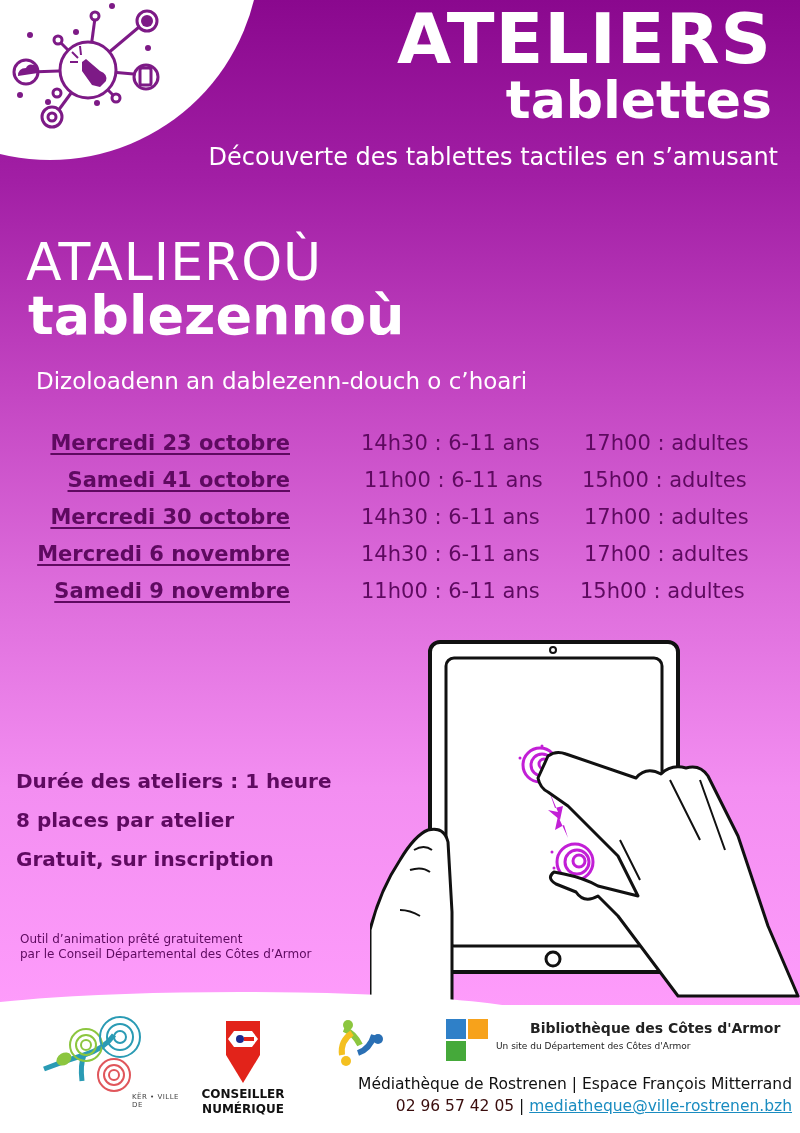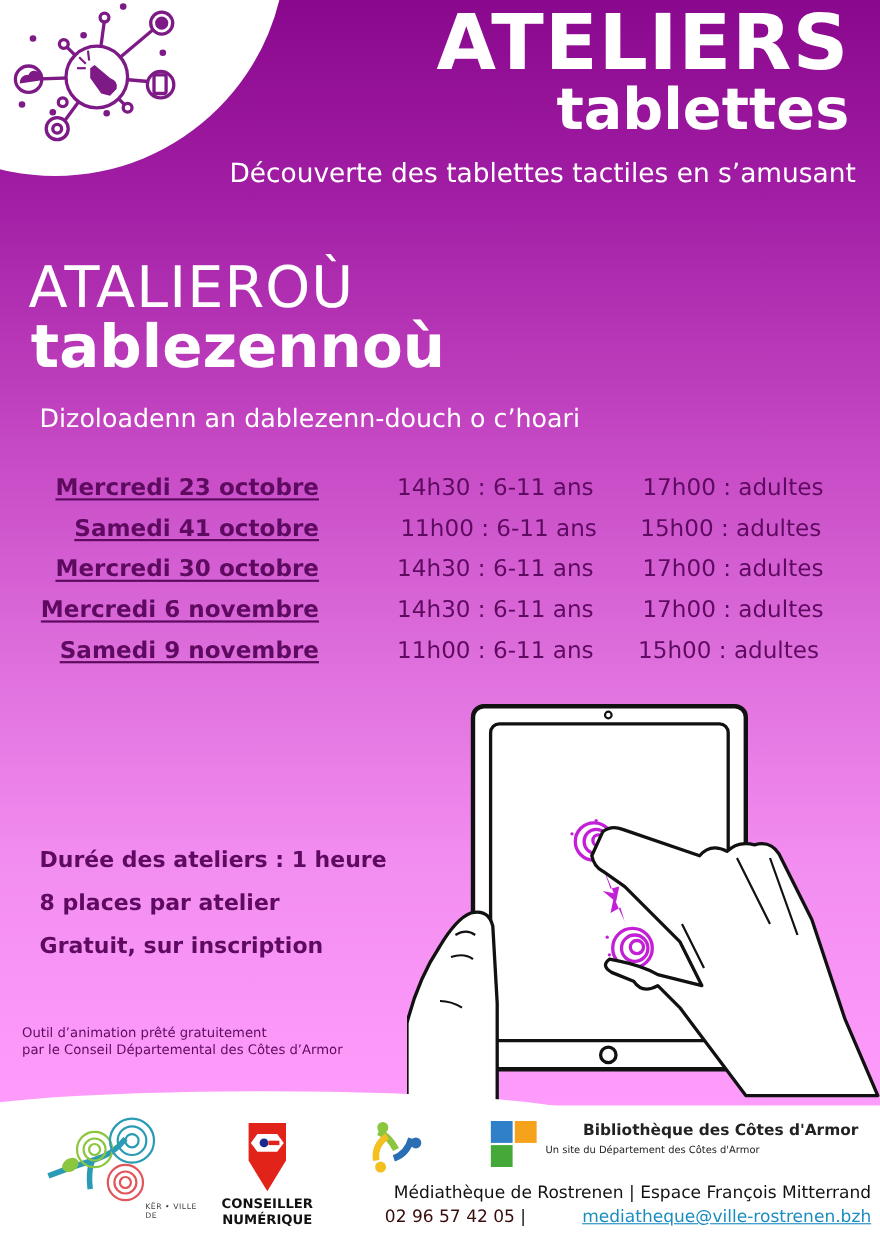--- a/index.html
+++ b/index.html
@@ -35,21 +35,21 @@
   .schedule { position: absolute; left: 0; top: 428px; width: 800px; padding-left: 48px; }
   .sched-row { position: relative; height: 37px; }
   .sched-date {
     position: absolute; right: 510px; top: 0; white-space: nowrap;
     font-weight: 700; font-size: 21px; line-height: 30px; color: #5e0a60;
     text-decoration: underline; text-underline-offset: 3px; text-decoration-thickness: 2px;
   }
   .sched-kids { position: absolute; left: 313px; top: 0; font-size: 21px; line-height: 30px; color: #5e0a60; white-space: nowrap; }
   .sched-adults { position: absolute; left: 536px; top: 0; font-size: 21px; line-height: 30px; color: #5e0a60; white-space: nowrap; text-align: center; }
 
-  .info { position: absolute; left: 16px; top: 762px; color: #5e0a60; margin-left: 20px; }
+  .info { position: absolute; left: 16px; top: 762px; color: #5e0a60; }
   .info div { font-weight: 700; font-size: 20px; line-height: 39px; white-space: nowrap; }
   .credit { position: absolute; left: 20px; top: 932px; color: #5e0a60; font-size: 12px; line-height: 15px; }
 
   .illustration { position: absolute; left: 370px; top: 630px; width: 430px; height: 380px; }
 
   .bottom-curve {
     position: absolute; left: -60px; top: 992px; width: 600px; height: 140px;
     border-radius: 50% 50% 0 0 / 18% 18% 0 0; background: #ffffff;
   }
 
@@ -65,21 +65,21 @@
   .logo-people { position: absolute; left: 334px; top: 12px; width: 50px; height: 50px; }
 
   .logo-bca { position: absolute; left: 446px; top: 14px; }
   .bca-squares { position: absolute; left: 0; top: 0; width: 42px; height: 42px; }
   .bca-title { position: absolute; left: 50px; top: 1px; white-space: nowrap; font-weight: 700; font-size: 14px; color: #222; margin-left: 34px; }
   .bca-sub { position: absolute; left: 50px; top: 22px; white-space: nowrap; font-size: 9px; color: #222; }
 
   .contact-line1 { position: absolute; right: 8px; top: 70px; white-space: nowrap; font-size: 15.5px; color: #111; }
   .contact-line2 { position: absolute; right: 8px; top: 92px; white-space: nowrap; font-size: 15.5px; color: #111; }
   .contact-line2 .phone { color: #3a0d0d; }
-  .contact-line2 .email { color: #1a8cc0; text-decoration: underline; margin-left: 46px; }
+  .contact-line2 .email { color: #1a8cc0; text-decoration: underline; }
 </style>
 </head>
 <body>
 
 <div class="poster">
   <div class="corner-blob"></div>
 
   <svg class="corner-icon" viewBox="0 0 250 150">
     <g stroke="#7d1a86" stroke-width="3" fill="none">
       <line x1="88" y1="70" x2="30" y2="72"></line>

